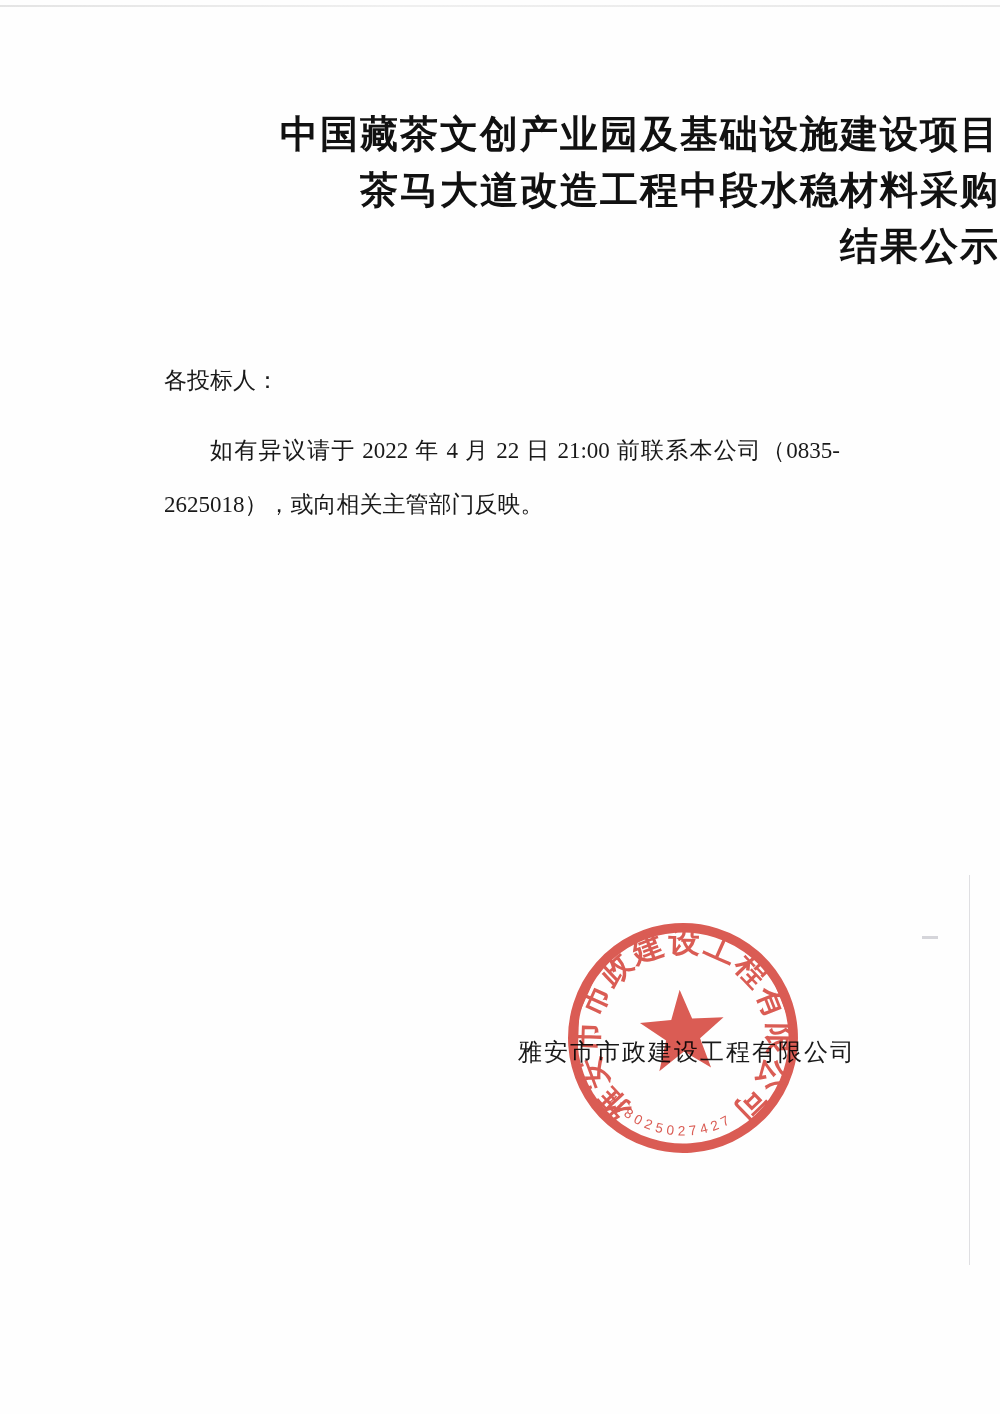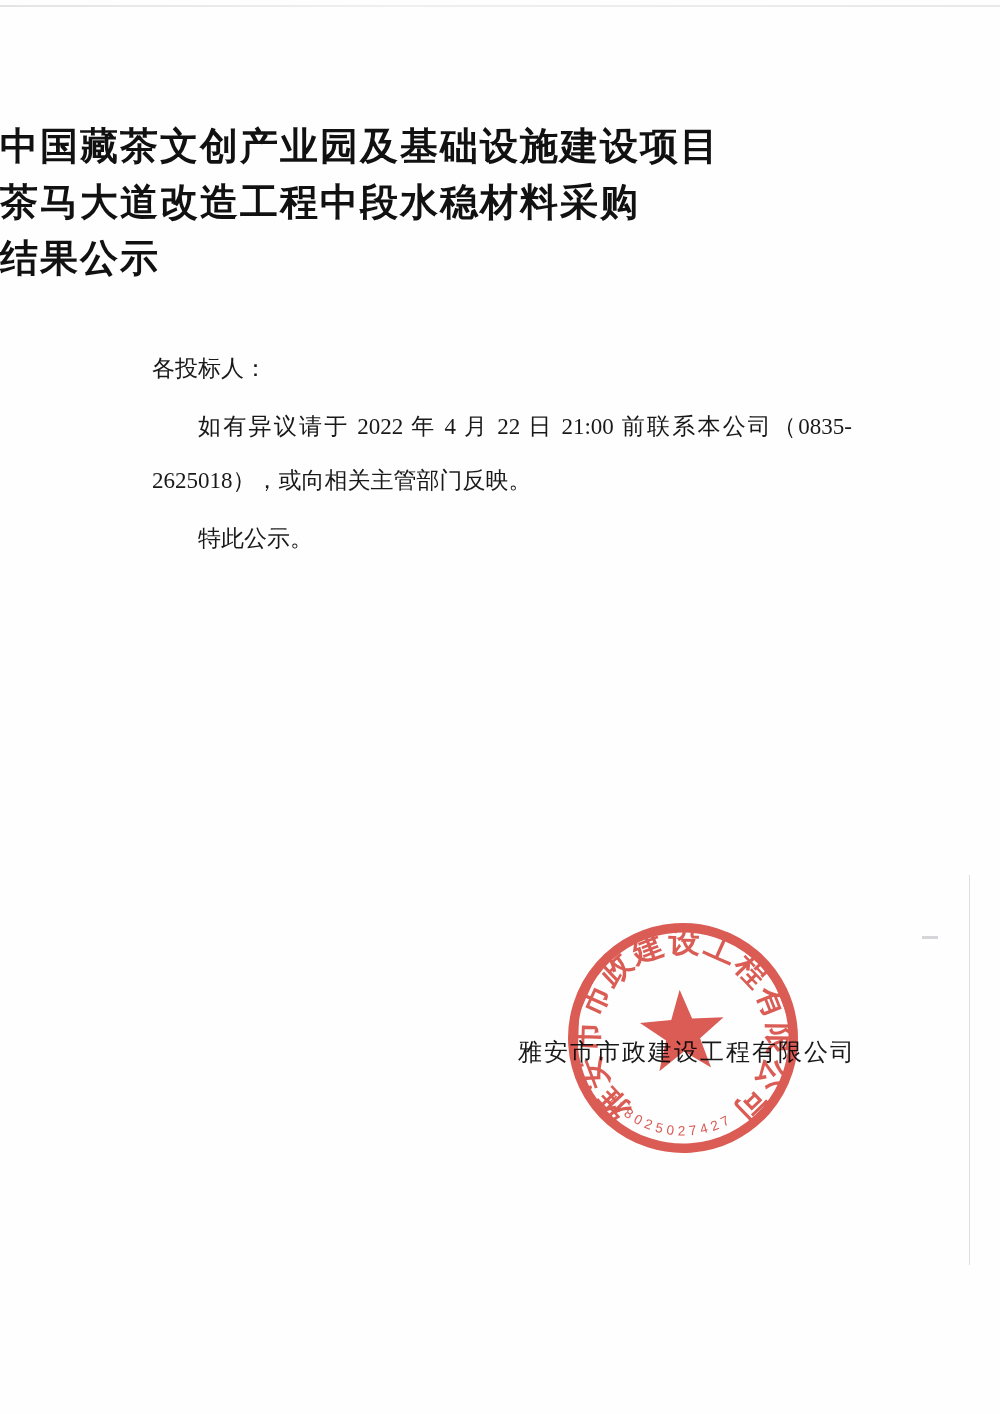--- a/index.html
+++ b/index.html
@@ -34,42 +34,42 @@
   .scan-mark {
     position: absolute;
     left: 922px; top: 936px;
     width: 16px; height: 3px;
     background: #b9b9c2;
     opacity: .6;
   }
 
   .title-block {
     position: absolute;
-    left: 0; top: 118px;
+    left: 0; top: 106px;
     width: 100%;
-    text-align: left;
+    text-align: right;
     font-family: "Liberation Sans", "DejaVu Sans", sans-serif;
     font-weight: 700;
     font-size: 38px;
     line-height: 56px;
     letter-spacing: 2px;
     color: #111;
   }
 
   .body-block {
     position: absolute;
     left: 148px; top: 338px;
     width: 708px;
     font-size: 23px;
     line-height: 54px;
     text-align: justify;
     text-justify: inter-character;
     color: #191919;
   }
-  .body-block p { margin: 4px; }
+  .body-block p { margin: 16px; }
   .body-block p.indent { text-indent: 2em; }
   .u {
     text-decoration: underline;
     text-underline-offset: 7px;
     text-decoration-thickness: 1px;
   }
 
   .sig-company {
     position: absolute;
     left: 518px; top: 1036px;
@@ -116,21 +116,20 @@
 
   <div class="title-block">
     <div>中国藏茶文创产业园及基础设施建设项目</div>
     <div>茶马大道改造工程中段水稳材料采购</div>
     <div>结果公示</div>
   </div>
 
   <div class="body-block">
     <p>各投标人：</p>
     <p class="indent">如有异议请于 2022 年 4 月 22 日 21:00 前联系本公司（0835-2625018），或向相关主管部门反映。</p>
-    <p class="indent">特此公示。</p>
   </div>
 
   <div class="sig-company">雅安市市政建设工程有限公司</div>
 
   <svg class="seal" viewBox="0 0 240 240" aria-hidden="true">
     <circle cx="120" cy="120" r="105" fill="none" stroke="#d6453c" stroke-width="9"></circle>
     <polygon fill="#d6453c" points="120,74 130,102.2 159.9,103 136.2,121.3 144.7,150 120,133 95.3,150 103.8,121.3 80.1,103 110,102.2">
     </polygon>
     <defs>
       <path id="sealTopArc" d="M 67.5 183.1 A 82 82 0 1 1 172.5 183.1" fill="none"></path>

